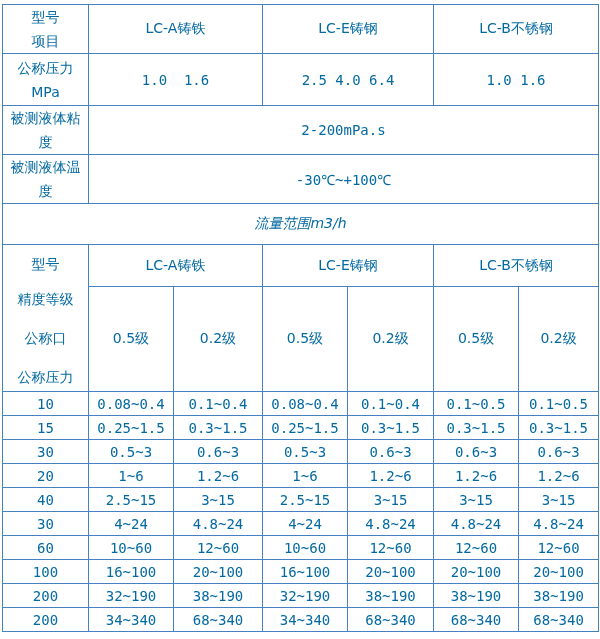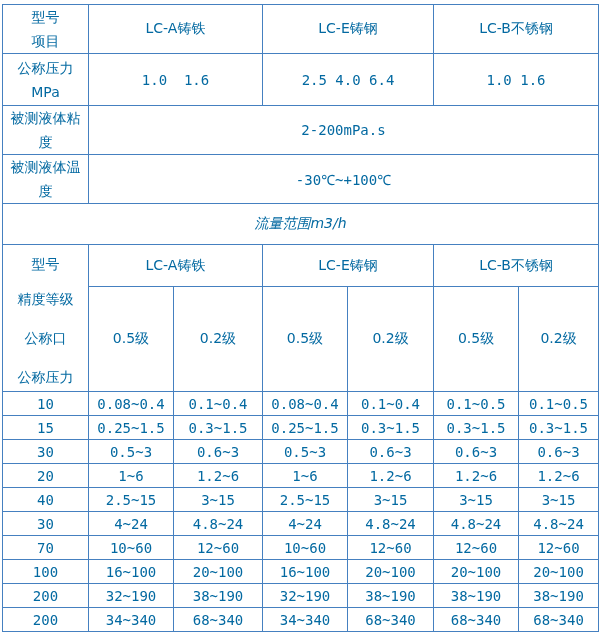--- a/index.html
+++ b/index.html
@@ -150,21 +150,21 @@
     <tr class="dr">
       <td class="num">30</td>
       <td class="num">4~24</td>
       <td class="num">4.8~24</td>
       <td class="num">4~24</td>
       <td class="num">4.8~24</td>
       <td class="num">4.8~24</td>
       <td class="num">4.8~24</td>
     </tr>
     <tr class="dr">
-      <td class="num">70</td>
+      <td class="num">60</td>
       <td class="num">10~60</td>
       <td class="num">12~60</td>
       <td class="num">10~60</td>
       <td class="num">12~60</td>
       <td class="num">12~60</td>
       <td class="num">12~60</td>
     </tr>
     <tr class="dr">
       <td class="num">100</td>
       <td class="num">16~100</td>

